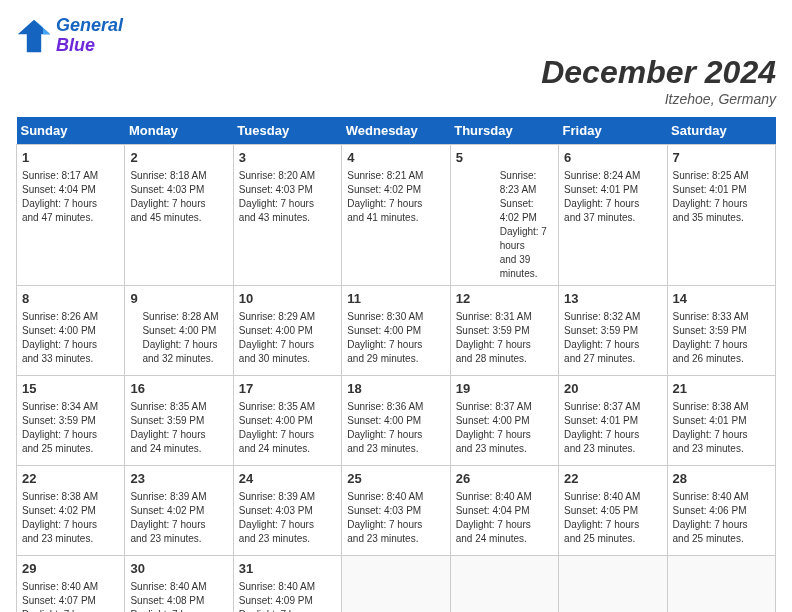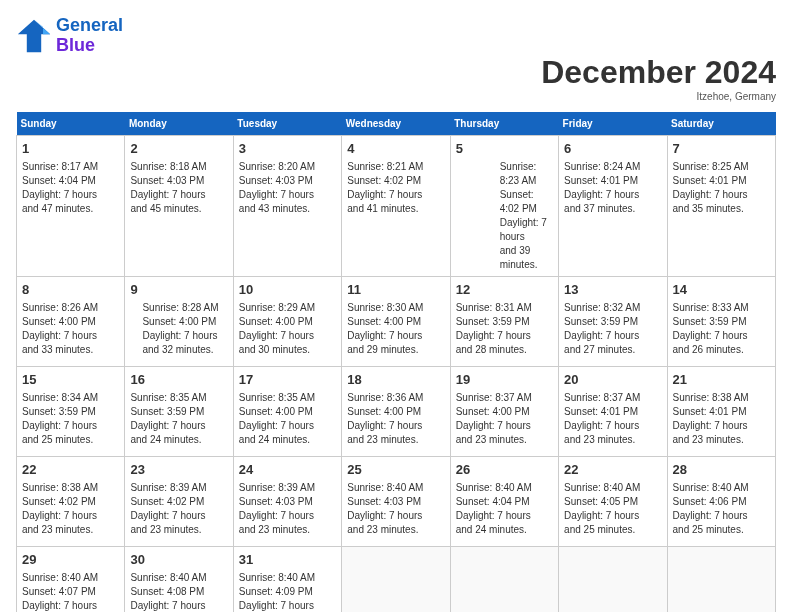--- a/index.html
+++ b/index.html
@@ -8,20 +8,21 @@
       background: #fff;
       width: 792px;
       min-height: 612px;
       padding: 16px;
     }
     .header-area {
       display: flex;
       justify-content: space-between;
       align-items: flex-start;
       margin-bottom: 10px;
+      font-style: italic;
     }
     .logo {
       display: flex;
       align-items: center;
       gap: 4px;
     }
     .logo-text {
       font-size: 18px;
       font-weight: bold;
       color: #333;
@@ -35,34 +36,34 @@
     .title-area {
       text-align: right;
     }
     .month-title {
       font-size: 32px;
       font-weight: bold;
       color: #333;
       margin-top: 38px;
     }
     .location {
-      font-size: 10px;
+      font-size: 14px;
       color: #555;
     }
     table {
       width: 100%;
       border-collapse: collapse;
       font-size: 11px;
     }
     thead tr th {
       background-color: #1565c0;
       color: #fff;
       padding: 6px 4px;
       text-align: left;
-      font-size: 10px;
+      font-size: 13px;
       font-weight: bold;
     }
     tbody tr td {
       border: 1px solid #ccc;
       vertical-align: top;
       padding: 4px 5px;
       width: 14.28%;
       min-height: 80px;
       height: 90px;
       color: #333;

